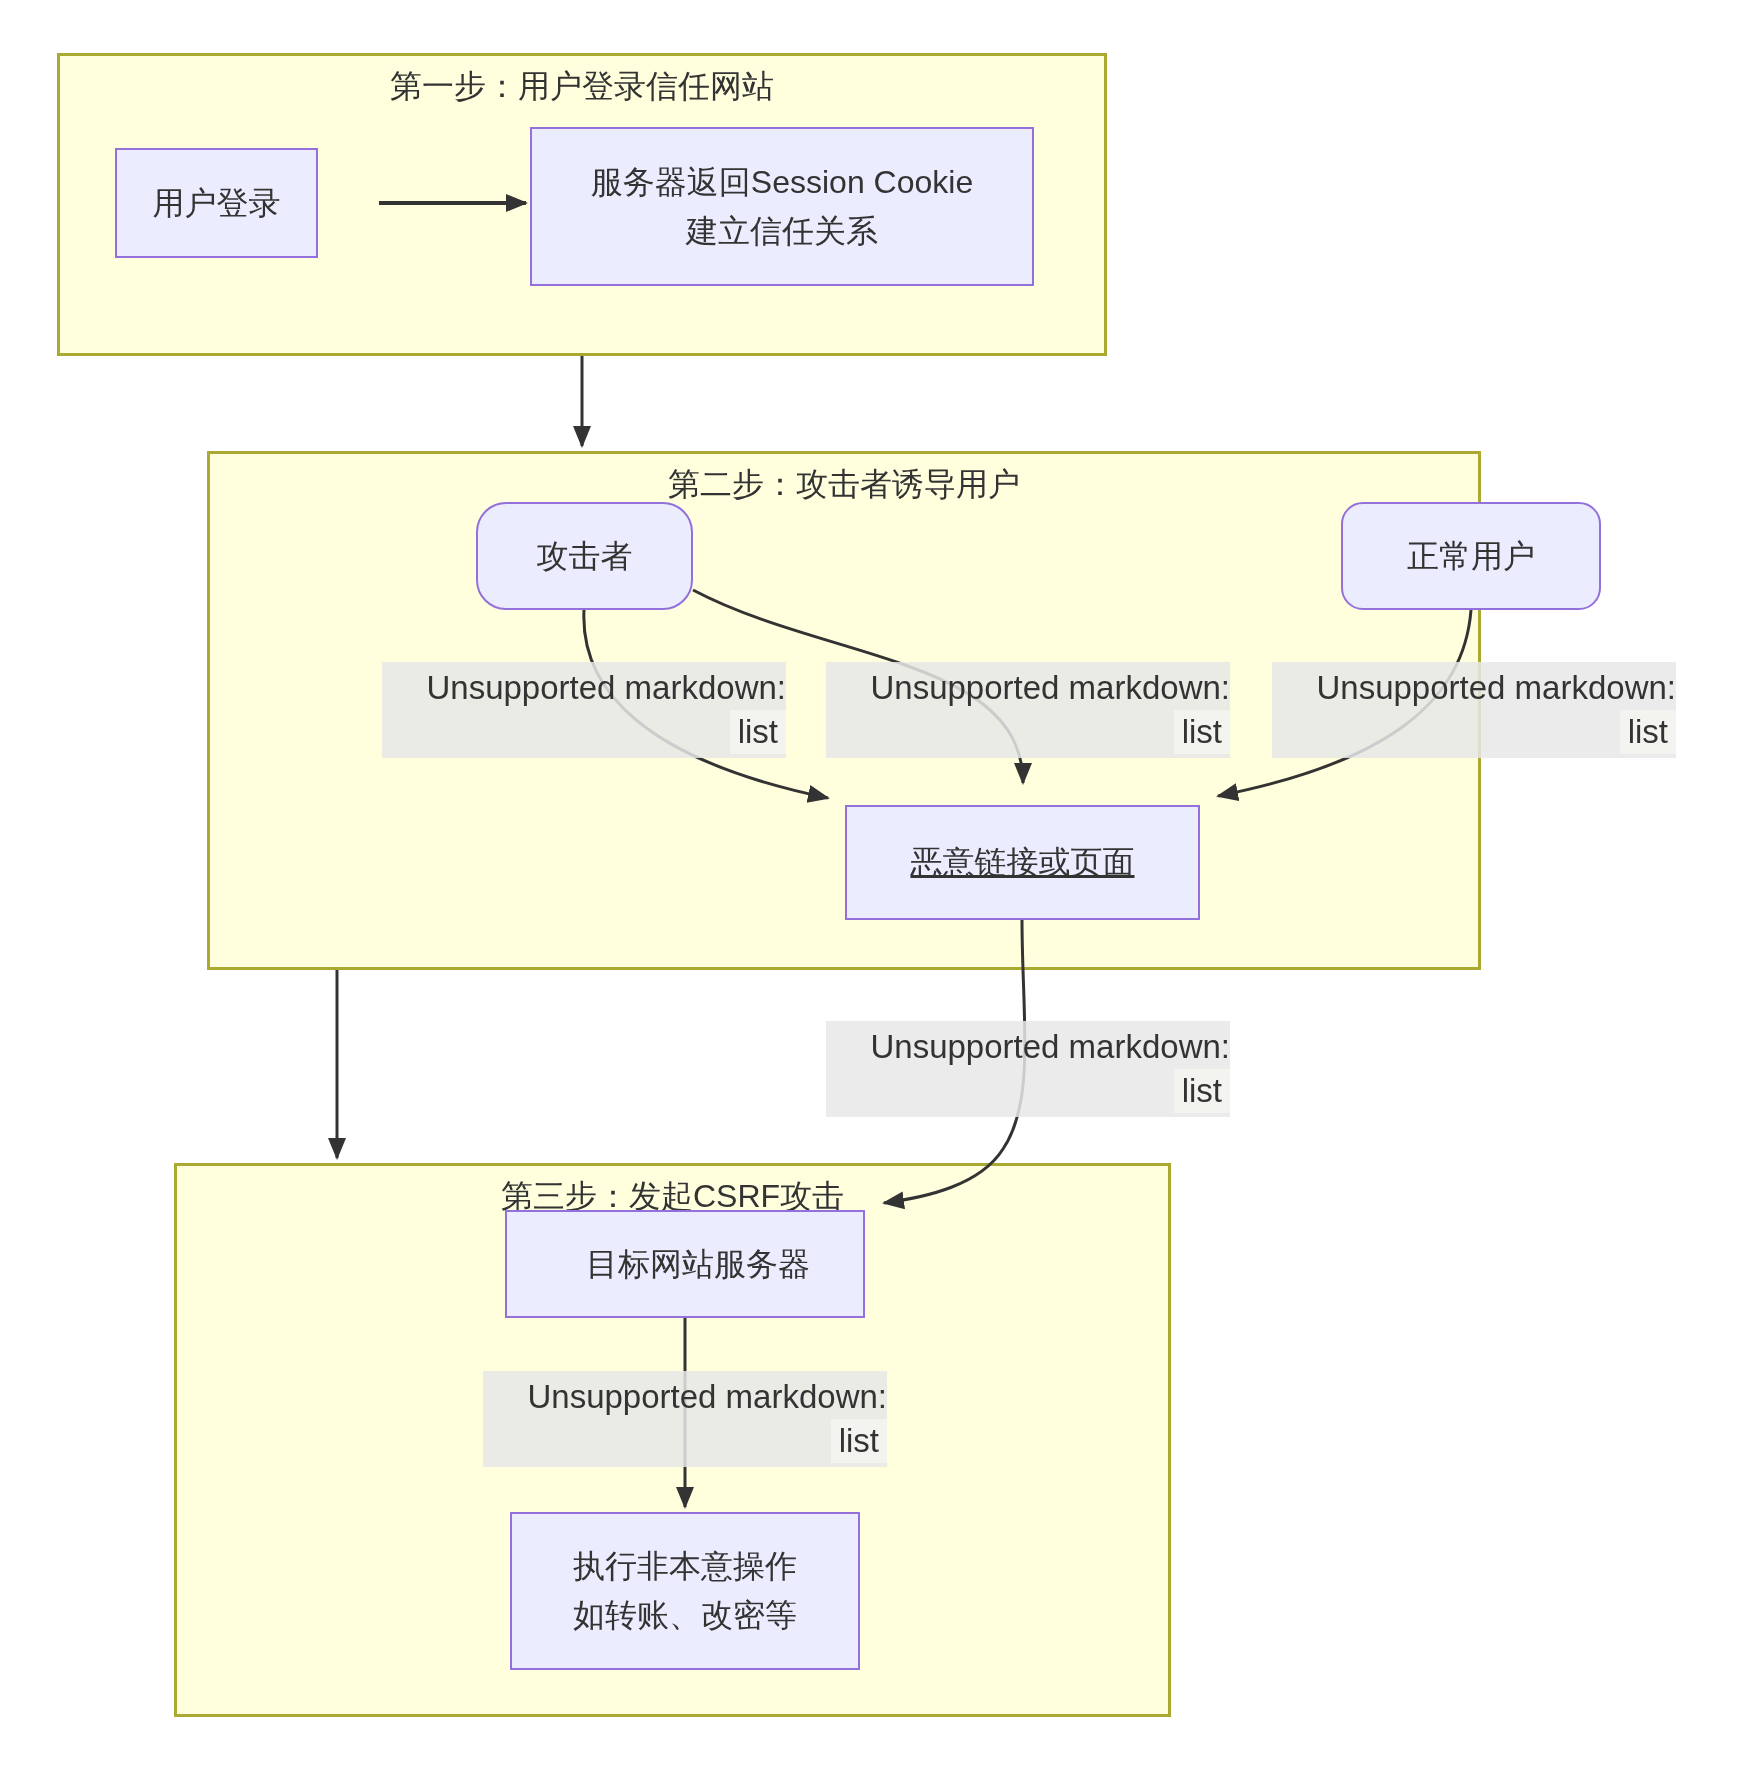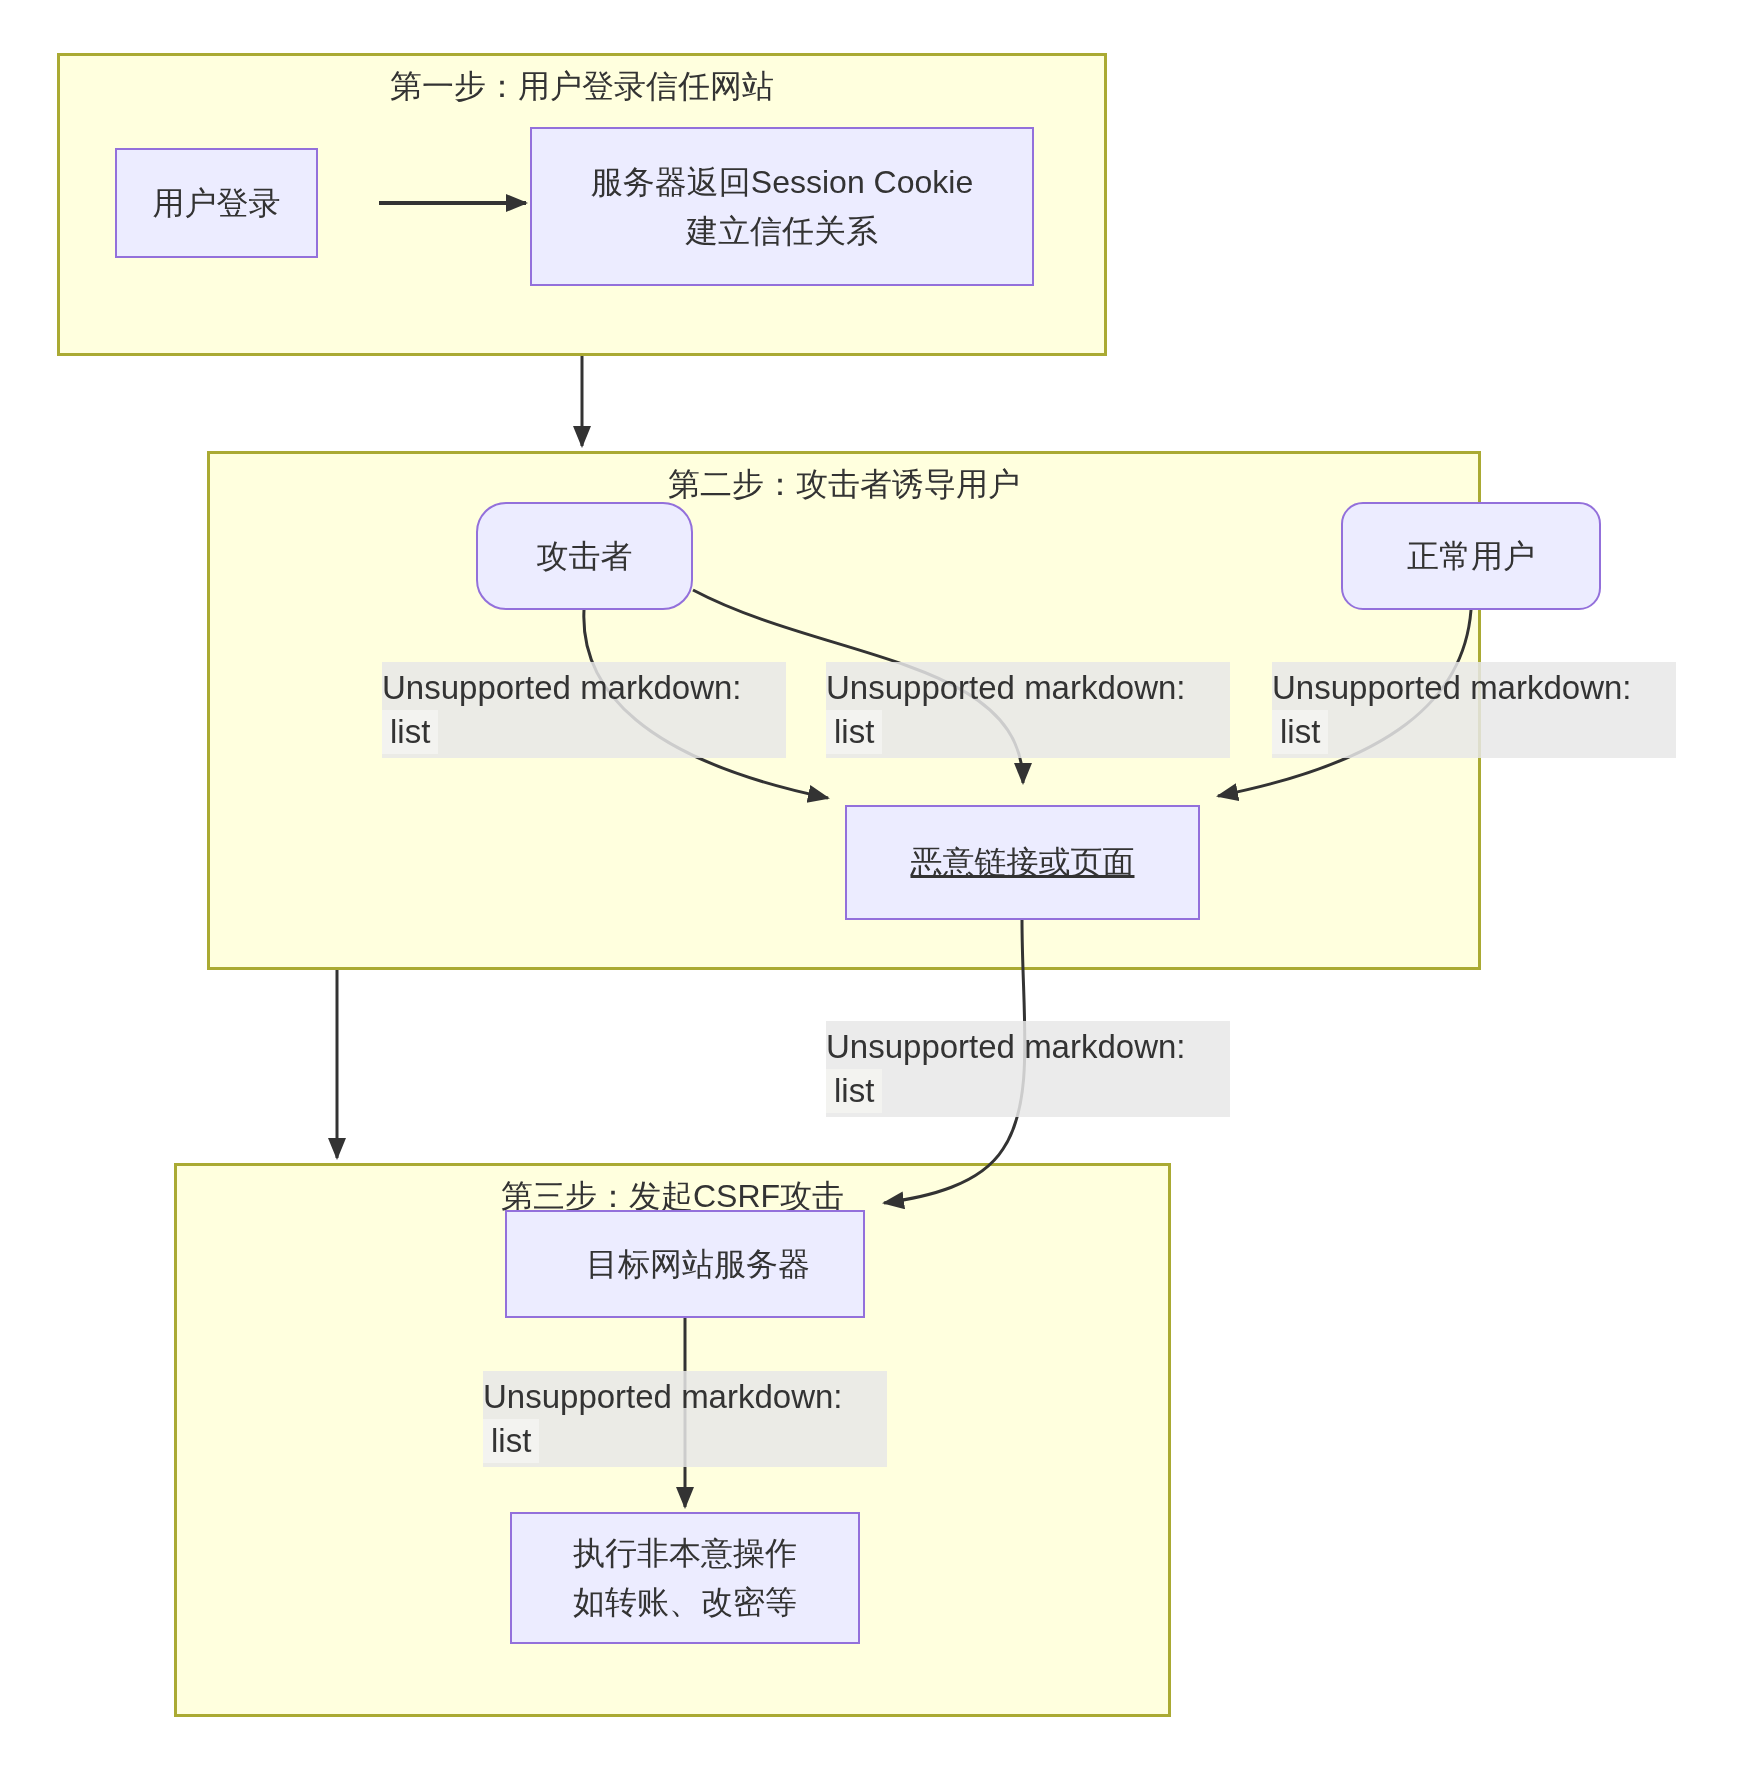--- a/index.html
+++ b/index.html
@@ -49,39 +49,39 @@
     line-height: 49px;
     z-index: 2;
     white-space: nowrap;
   }
   #n-user-login     { left: 115px;  top: 148px;  width: 203px; height: 110px; }
   #n-server-cookie  { left: 530px;  top: 127px;  width: 504px; height: 159px; }
   #n-attacker       { left: 476px;  top: 502px;  width: 217px; height: 108px; border-radius: 30px; }
   #n-normal-user    { left: 1341px; top: 502px;  width: 260px; height: 108px; border-radius: 22px; }
   #n-malicious-link { left: 845px;  top: 805px;  width: 355px; height: 115px; text-decoration: underline; }
   #n-target-server  { left: 505px;  top: 1210px; width: 360px; height: 108px; padding-left: 26px; }
-  #n-execute-ops    { left: 510px;  top: 1512px; width: 350px; height: 132px; }
+  #n-execute-ops    { left: 510px;  top: 1512px; width: 350px; height: 158px; }
 
   .edges-layer {
     position: absolute;
     left: 0; top: 0;
     z-index: 3;
     pointer-events: none;
   }
   .edge { stroke: #333333; stroke-width: 3px; fill: none; }
   .edge.thick { stroke-width: 4px; }
 
   .edge-label {
     position: absolute;
     width: 404px;
     height: 96px;
     background: rgba(232,232,232,0.85);
     display: flex;
     flex-direction: column;
-    align-items: flex-start;
+    align-items: flex-end;
     justify-content: center;
     font-size: 33px;
     color: #333333;
     z-index: 4;
     line-height: 44px;
     white-space: nowrap;
   }
   .edge-label .l2 {
     background: rgba(243,243,240,0.95);
     padding: 0 8px;

